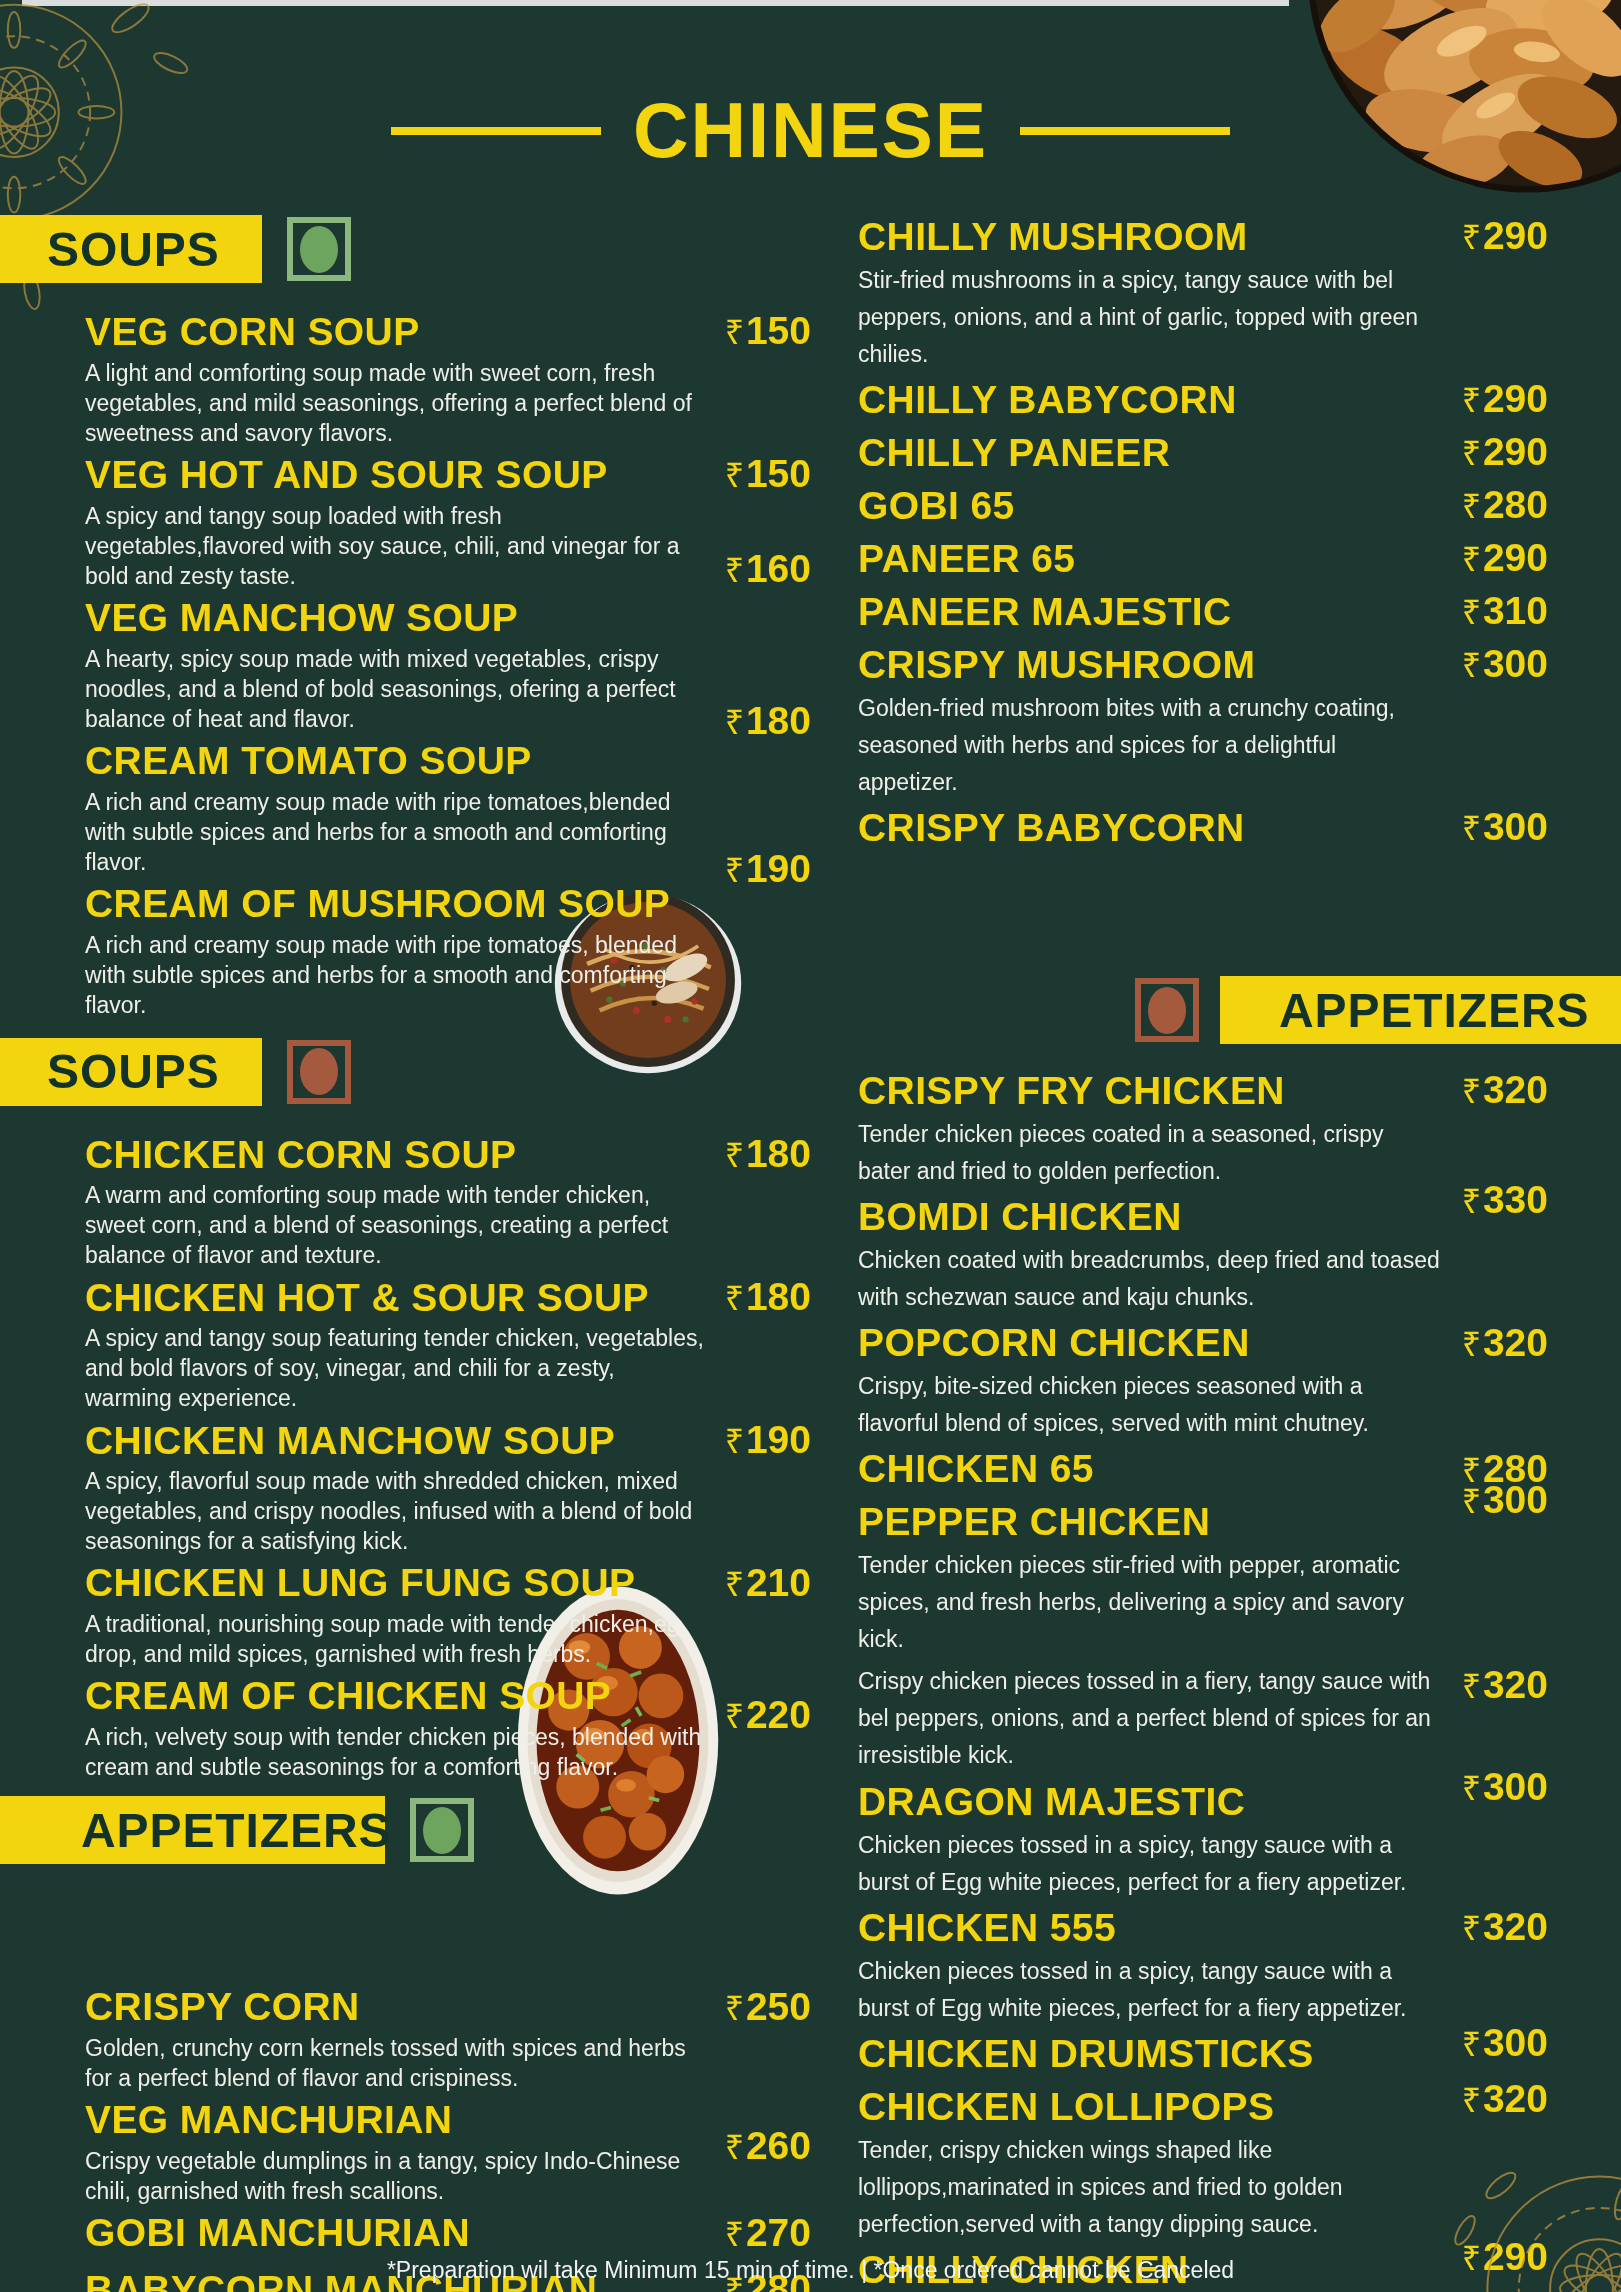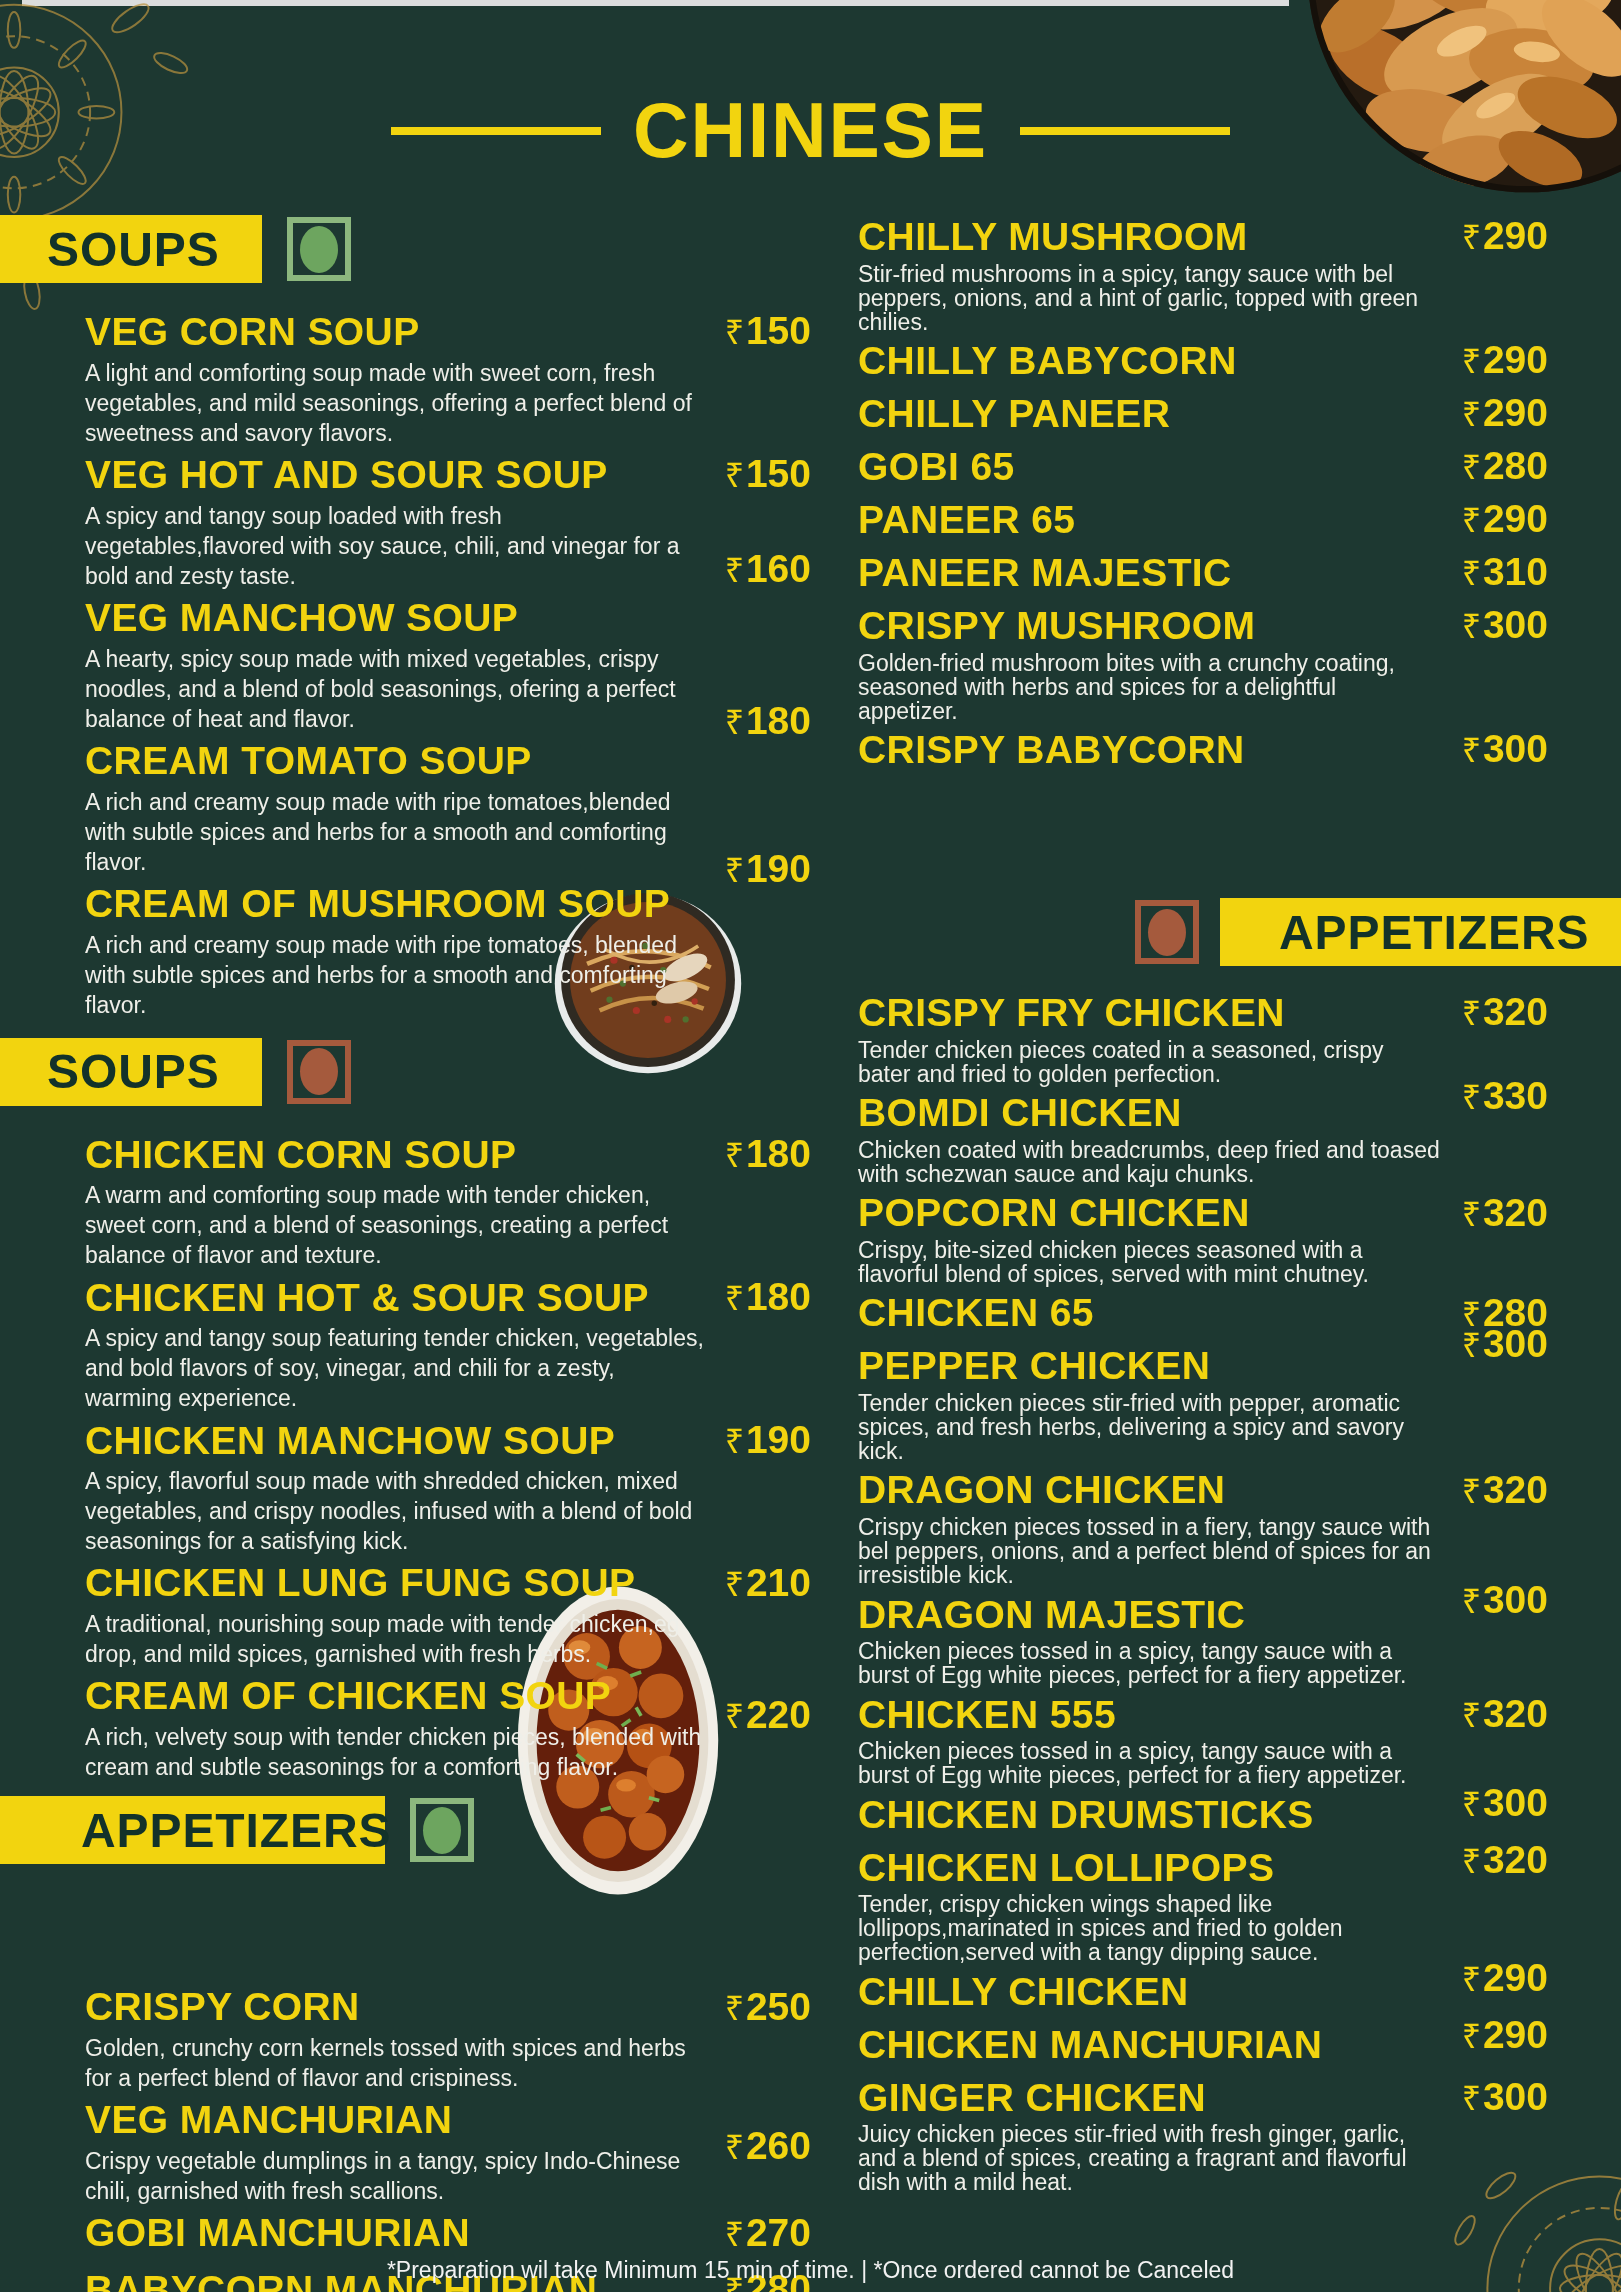--- a/index.html
+++ b/index.html
@@ -42,21 +42,21 @@
   .sec-appetizers-veg .header-row{margin-bottom:121px;}
   .sec-appetizers-nonveg{margin-top:126px;}
   .sec-appetizers-nonveg .header-row{margin-bottom:25px;}
   
   .menu-item{position:relative;margin-bottom:5.4px;}
   #left-col .menu-item{margin-left:85px;padding-right:107px;}
   #right-col .menu-item{padding-right:53px;}
   .item-name{font-size:39px;font-weight:700;color:var(--yellow);margin-bottom:3.6px;letter-spacing:0.4px;white-space:nowrap;}
   #right-col .item-name{margin-bottom:2.7px;}
   .item-desc{font-size:23px;color:var(--desc);line-height:30px;max-width:636px;}
-  #right-col .item-desc{line-height:24px;max-width:582px;}
+  #right-col .item-desc{line-height:37px;max-width:582px;}
   #left-col .menu-item.no-desc{margin-bottom:12.5px;}
   #right-col .menu-item.no-desc{margin-bottom:9px;}
   .price{position:absolute;right:0;top:-1.8px;white-space:nowrap;color:var(--yellow);}
   #left-col .price{right:0;}
   #right-col .price{right:73px;}
   .rupee{font-size:34px;font-weight:400;margin-right:1.8px;}
   .amount{font-size:39px;font-weight:700;}
   
   .sec-soups-veg .menu-item:nth-child(4) .price{top:-50px;}
   .sec-soups-veg .menu-item:nth-child(5) .price{top:-41px;}
@@ -360,21 +360,20 @@
         <div class="menu-item no-desc">
           <h3 class="item-name">CHICKEN 65</h3>
           <span class="price"><span class="rupee">₹</span><span class="amount">280</span></span>
         </div>
         <div class="menu-item">
           <h3 class="item-name">PEPPER CHICKEN</h3>
           <span class="price"><span class="rupee">₹</span><span class="amount">300</span></span>
           <p class="item-desc">Tender chicken pieces stir-fried with pepper, aromatic spices, and fresh herbs, delivering a spicy and savory kick.</p>
         </div>
         <div class="menu-item">
-          <h3 class="item-name">DRAGON CHICKEN</h3>
           <span class="price"><span class="rupee">₹</span><span class="amount">320</span></span>
           <p class="item-desc">Crispy chicken pieces tossed in a fiery, tangy sauce with bel peppers, onions, and a perfect blend of spices for an irresistible kick.</p>
         </div>
         <div class="menu-item">
           <h3 class="item-name">DRAGON MAJESTIC</h3>
           <span class="price"><span class="rupee">₹</span><span class="amount">300</span></span>
           <p class="item-desc">Chicken pieces tossed in a spicy, tangy sauce with a burst of Egg white pieces, perfect for a fiery appetizer.</p>
         </div>
         <div class="menu-item">
           <h3 class="item-name">CHICKEN 555</h3>

